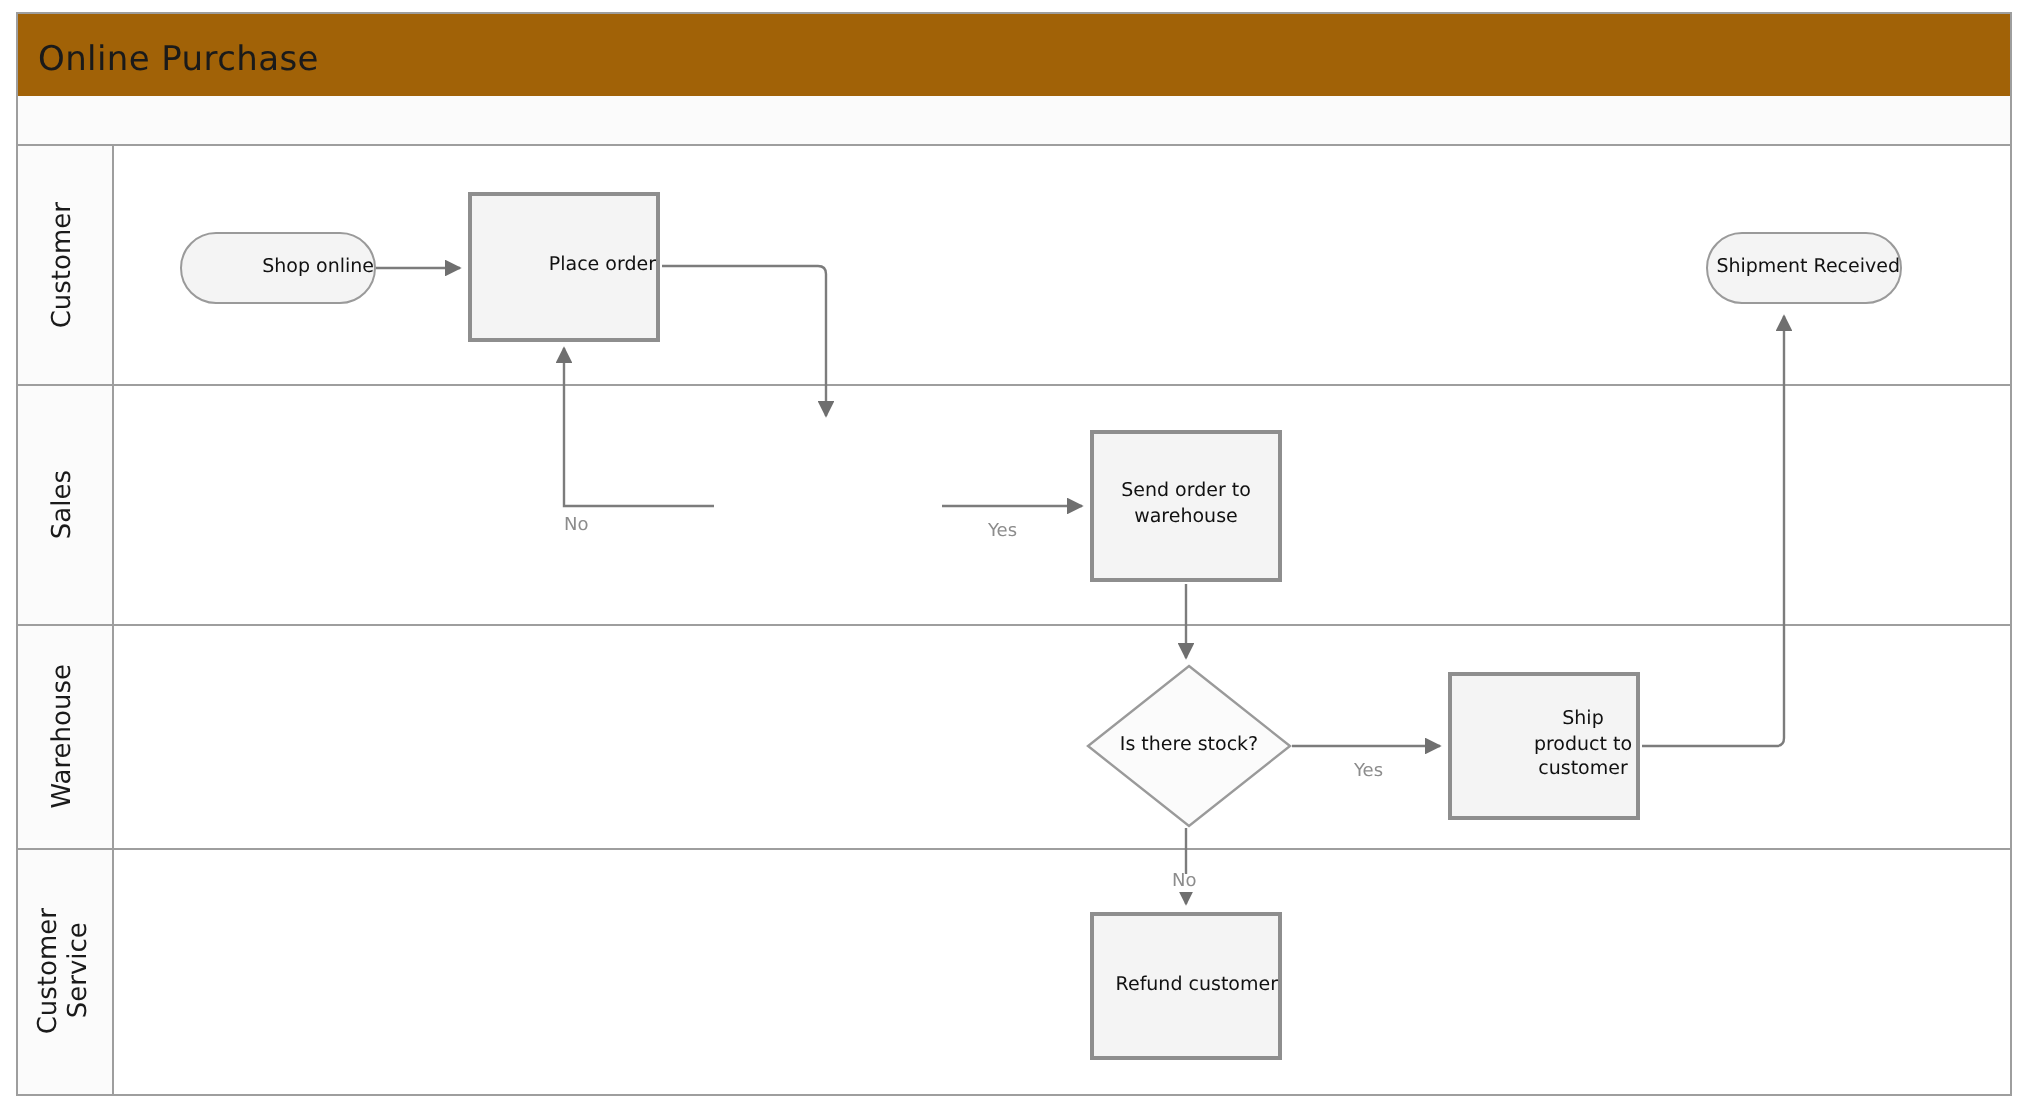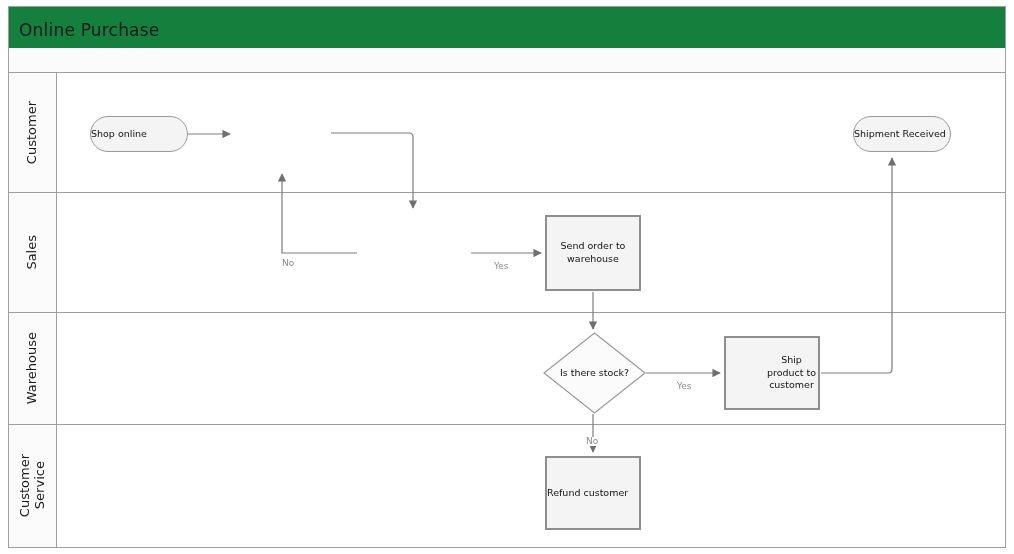--- a/index.html
+++ b/index.html
@@ -29,21 +29,21 @@
     background: #ffffff;
   }
   .pool-title {
     position: absolute;
     left: 8px;
     top: 6px;
     width: 998px;
     height: 48px;
     box-sizing: border-box;
     border: 1px solid #9e9e9e;
-    background: #15803d;
+    background: #a16207;
     display: flex;
     align-items: center;
     padding-left: 10px;
     font-size: 17px;
     color: #1a1a1a;
     letter-spacing: 0.2px;
   }
   .phase-row {
     position: absolute;
     left: 8px;
@@ -86,21 +86,21 @@
     text-align: center;
     line-height: 1.15;
     white-space: pre-line;
   }
   
   .node {
     position: absolute;
     box-sizing: border-box;
     display: flex;
     align-items: center;
-    justify-content: flex-start;
+    justify-content: flex-end;
     text-align: center;
     font-size: 9.5px;
     color: #111111;
     line-height: 1.35;
     z-index: 4;
   }
   .task {
     background: #f4f4f4;
     border: 2px solid #8e8e8e;
   }
@@ -222,20 +222,23 @@
 
   <div class="edge-label" style="left:281px; top:245px;">No</div>
   <div class="edge-label" style="left:493px; top:248px;">Yes</div>
   <div class="edge-label" style="left:676px; top:368px;">Yes</div>
   <div class="edge-label" style="left:585px; top:423px;">No</div>
 
   <div class="node terminator" style="left:90px; top:116px; width:98px; height:36px;">
     <span>Shop online</span>
   </div>
 
+  <div class="node task" style="left:234px; top:96px; width:96px; height:75px;">
+    <span>Place order</span>
+  </div>
 
   <div class="node terminator" style="left:843px; top:116px; width:98px; height:36px;margin-left:10px;">
     <span>Shipment Received</span>
   </div>
 
 
   <div class="node task" style="left:545px; top:215px; width:96px; height:76px;">
     <span>Send order to warehouse</span>
   </div>
 

